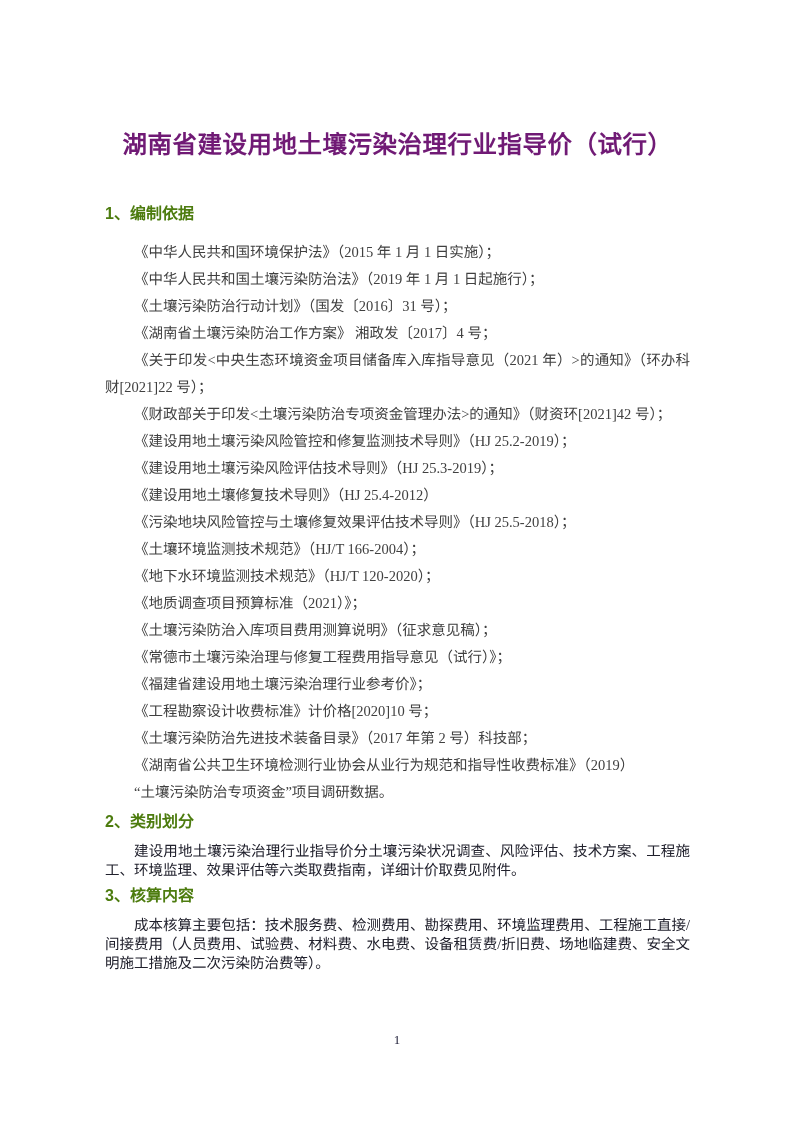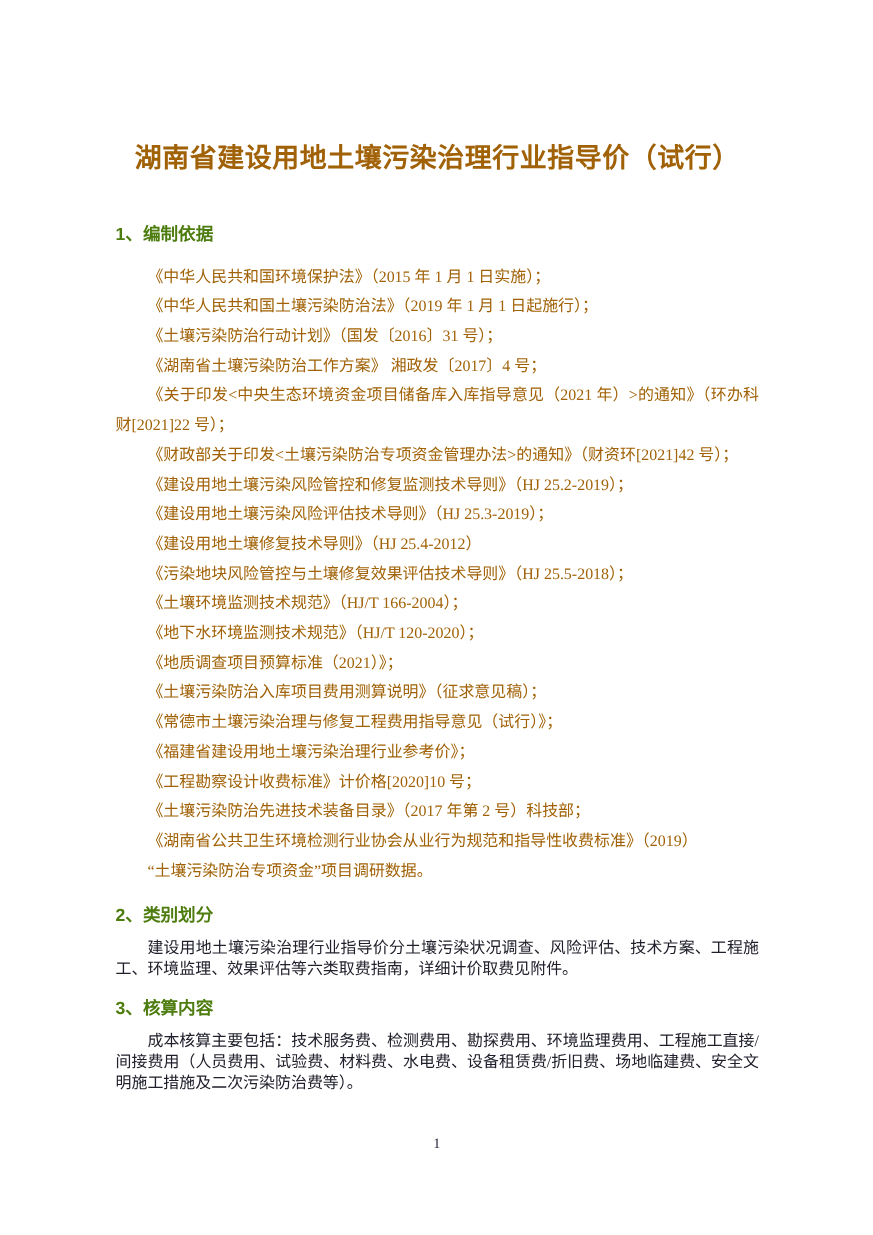--- a/index.html
+++ b/index.html
@@ -21,47 +21,47 @@
     box-sizing: border-box;
     padding: 126px 104px 0 105px;
   }
   .doc-title {
     margin: 0;
     font-size: 24.5px;
     line-height: 38px;
     font-weight: bold;
     text-align: center;
     letter-spacing: 0.5px;
-    color: #a16207;
+    color: #701a75;
   }
   .sec-heading {
     font-family: "Liberation Sans", "DejaVu Sans", sans-serif;
     font-weight: bold;
     font-size: 16px;
     line-height: 24px;
     color: #4d7c0f;
     margin: 0;
   }
   .sec-heading.first {
     margin-top: 38px;
   }
   .sec-heading.later {
-    margin-top: 15px;
+    margin-top: 4px;
   }
   .ref-list {
     margin-top: 13px;
   }
   .ref-list p.ref {
     margin: 0;
     font-size: 14.5px;
     line-height: 27px;
     text-indent: 2em;
     text-align: justify;
     word-break: break-all;
-    color: #a16207;
+    color: #404040;
   }
   p.para {
     margin: 8px 0 0 0;
     font-size: 14.5px;
     line-height: 19px;
     text-indent: 2em;
     text-align: justify;
     word-break: break-all;
     color: #20202c;
   }

